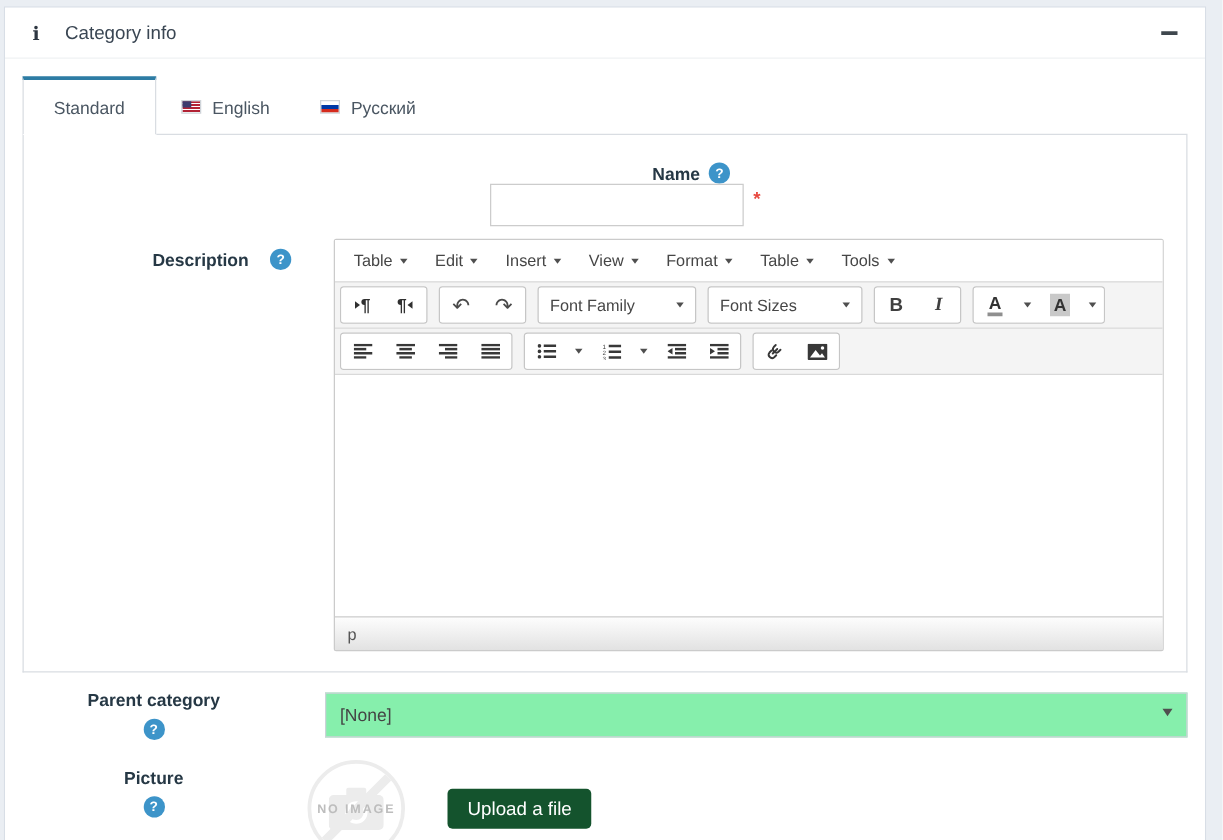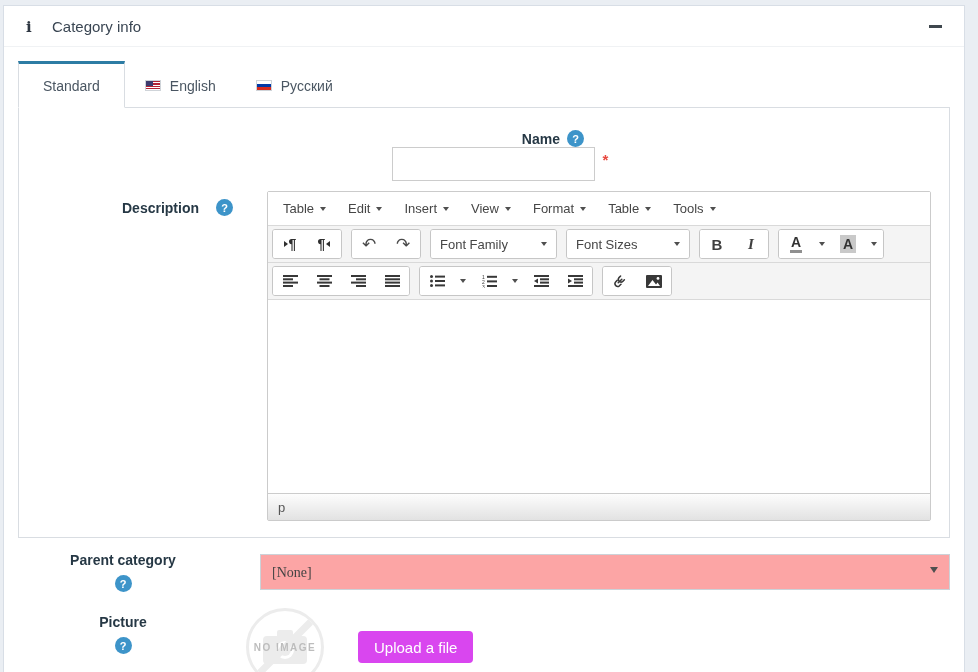--- a/index.html
+++ b/index.html
@@ -117,22 +117,22 @@
   .statusbar {
     display: flex; align-items: center; height: 27px;
     background: linear-gradient(#fdfdfd, #e2e2e2);
     border-top: 1px solid #ccc; padding: 0 10px; position: relative;
   }
   .elem-path { font-size: 13px; color: #555; }
   
   .frow-outer { margin-top: 14px; }
   .select-wrap { position: relative; flex: 1; }
   select.parent-select {
-    width: 100%; height: 36px; border: 1px solid #ccd2d8; background: #fca5a5;
-    font-family: Liberation Serif, serif; font-size: 14px; color: #444; padding: 0 28px 0 11px;
+    width: 100%; height: 36px; border: 1px solid #ccd2d8; background: #86efac;
+    font-family: Liberation Sans, sans-serif; font-size: 14px; color: #444; padding: 0 28px 0 11px;
     appearance: none; -webkit-appearance: none; outline: none; border-radius: 0;
   }
   .select-caret {
     position: absolute; right: 12px; top: 13px; width: 0; height: 0; pointer-events: none;
     border-top: 6px solid #4f4f4f; border-left: 4px solid transparent; border-right: 4px solid transparent;
   }
   .picture-row { margin-top: 16px; align-items: flex-start; }
   .picture-row .flabel { padding-top: 6px; }
   .pic-content { display: flex; align-items: center; margin-left: 18px; flex: 1; }
   .noimg {
@@ -142,21 +142,21 @@
   .noimg-slash {
     position: absolute; width: 96px; height: 7px; background: #ececec;
     transform: rotate(-45deg);
   }
   .noimg-cam { position: absolute; opacity: 1; }
   .noimg-text {
     position: relative; font-size: 10px; font-weight: bold; letter-spacing: 1.5px;
     color: #bdbdbd; white-space: nowrap;
   }
   .upload-btn {
-    margin-left: 34px; background: #d946ef; color: #fff; border: none; border-radius: 4px;
+    margin-left: 34px; background: #14532d; color: #fff; border: none; border-radius: 4px;
     font-family: inherit; font-size: 15px; padding: 7px 16px; cursor: pointer; height: 32px;
   }
   svg { display: block; }
 </style>
 </head>
 <body>
 
 <div class="panel">
 
   <div class="panel-header">

